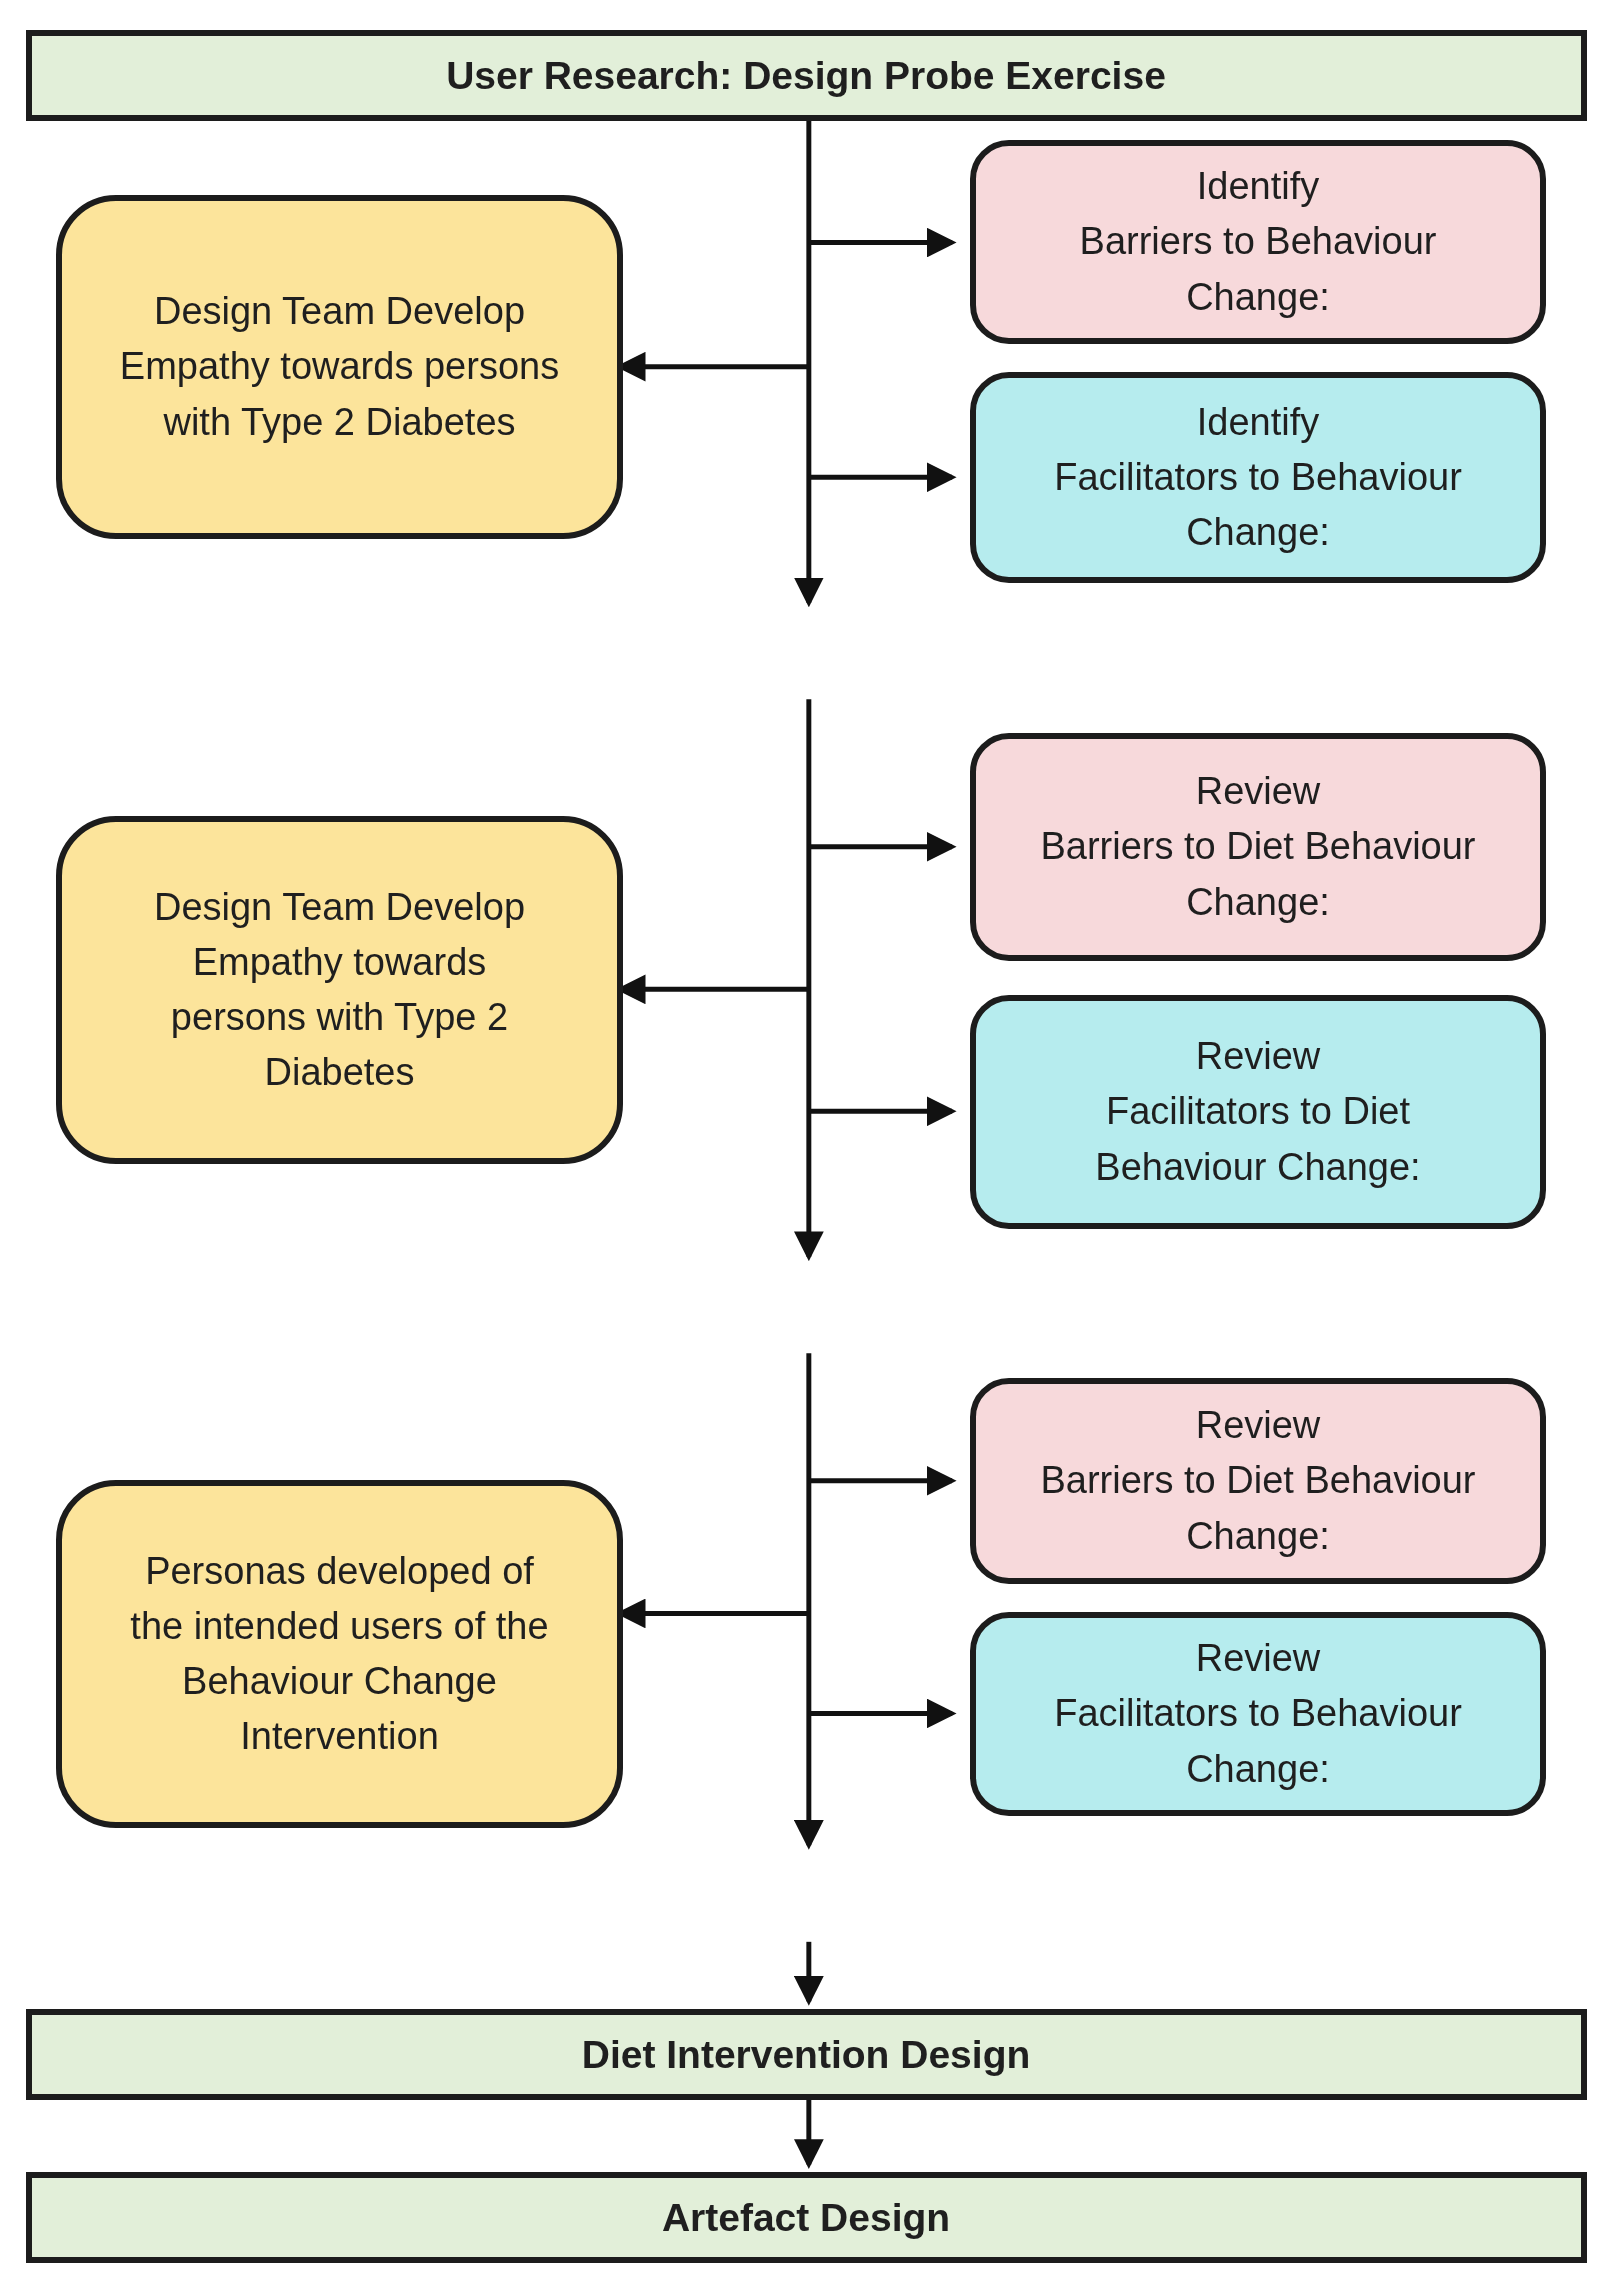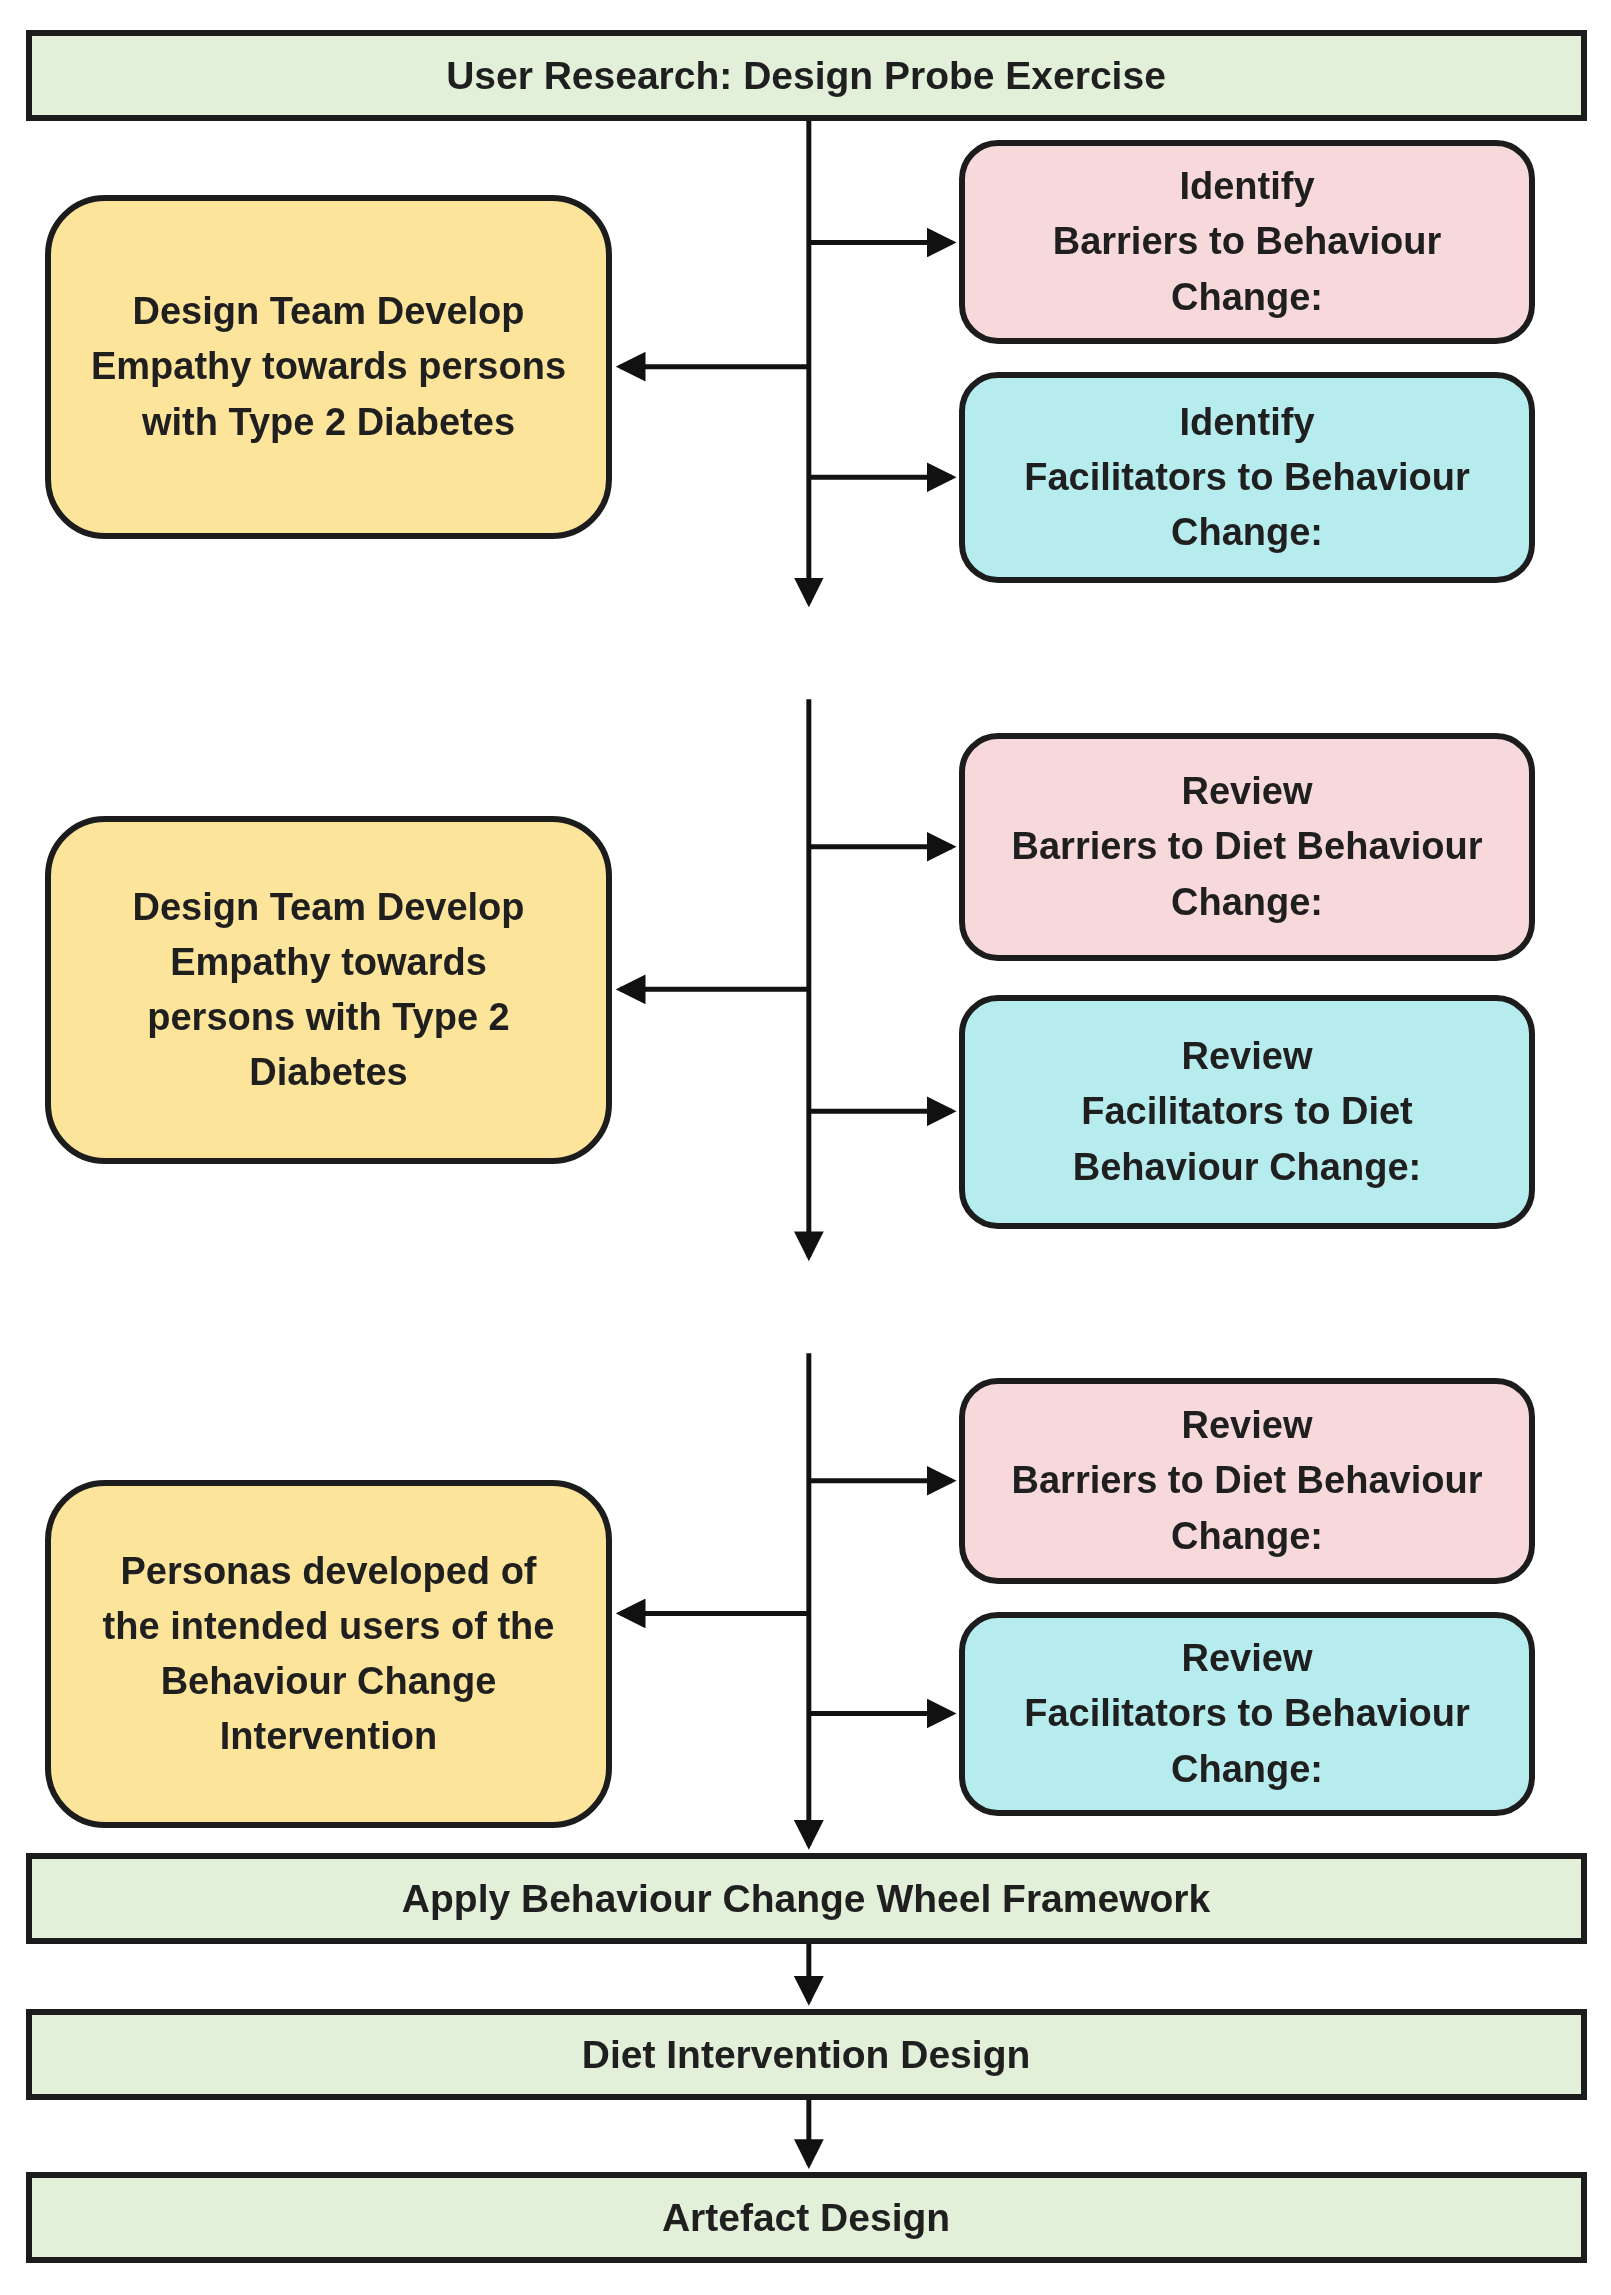--- a/index.html
+++ b/index.html
@@ -38,24 +38,25 @@
   }
   .box {
     position: absolute;
     box-sizing: border-box;
     border: 6.4px solid var(--border, #1c1c1c);
     display: flex;
     align-items: center;
     justify-content: center;
     text-align: center;
     font-size: 38px;
-    font-weight: bold;
+    font-weight: normal;
     line-height: 1.45;
     white-space: pre-line;
     padding: 24px 21px;
+    margin-left: 11px;
   }
   .yellow {
     left: 45px;
     width: 567px;
     border-radius: 60px;
     background: var(--yellow-fill, #fce49b);
   }
   .pink {
     left: 959px;
     width: 576px;
@@ -94,21 +95,20 @@
     <line x1="1140" y1="1908" x2="1140" y2="2602" marker-end="url(#arrow)"></line>
     <line x1="1140" y1="2088" x2="1342" y2="2088" marker-end="url(#arrow)"></line>
     <line x1="1140" y1="2275" x2="874" y2="2275" marker-end="url(#arrow)"></line>
     <line x1="1140" y1="2416" x2="1342" y2="2416" marker-end="url(#arrow)"></line>
 
     <line x1="1140" y1="2738" x2="1140" y2="2822" marker-end="url(#arrow)"></line>
     <line x1="1140" y1="2958" x2="1140" y2="3052" marker-end="url(#arrow)"></line>
   </svg>
 
   <div class="bar" style="top:30px">User Research: Design Probe Exercise</div>
-  <div class="bar" style="top:1853px">Apply Behaviour Change Wheel Framework</div>
   <div class="bar" style="top:2009px">Diet Intervention Design</div>
   <div class="bar" style="top:2172px">Artefact Design</div>
 
   <div class="box yellow" style="top:195px;  height:344px">Design Team Develop
 Empathy towards persons
 with Type 2 Diabetes</div>
   <div class="box pink" style="top:140px;  height:204px">Identify
 Barriers to Behaviour
 Change:</div>
   <div class="box cyan" style="top:372px;  height:211px">Identify

